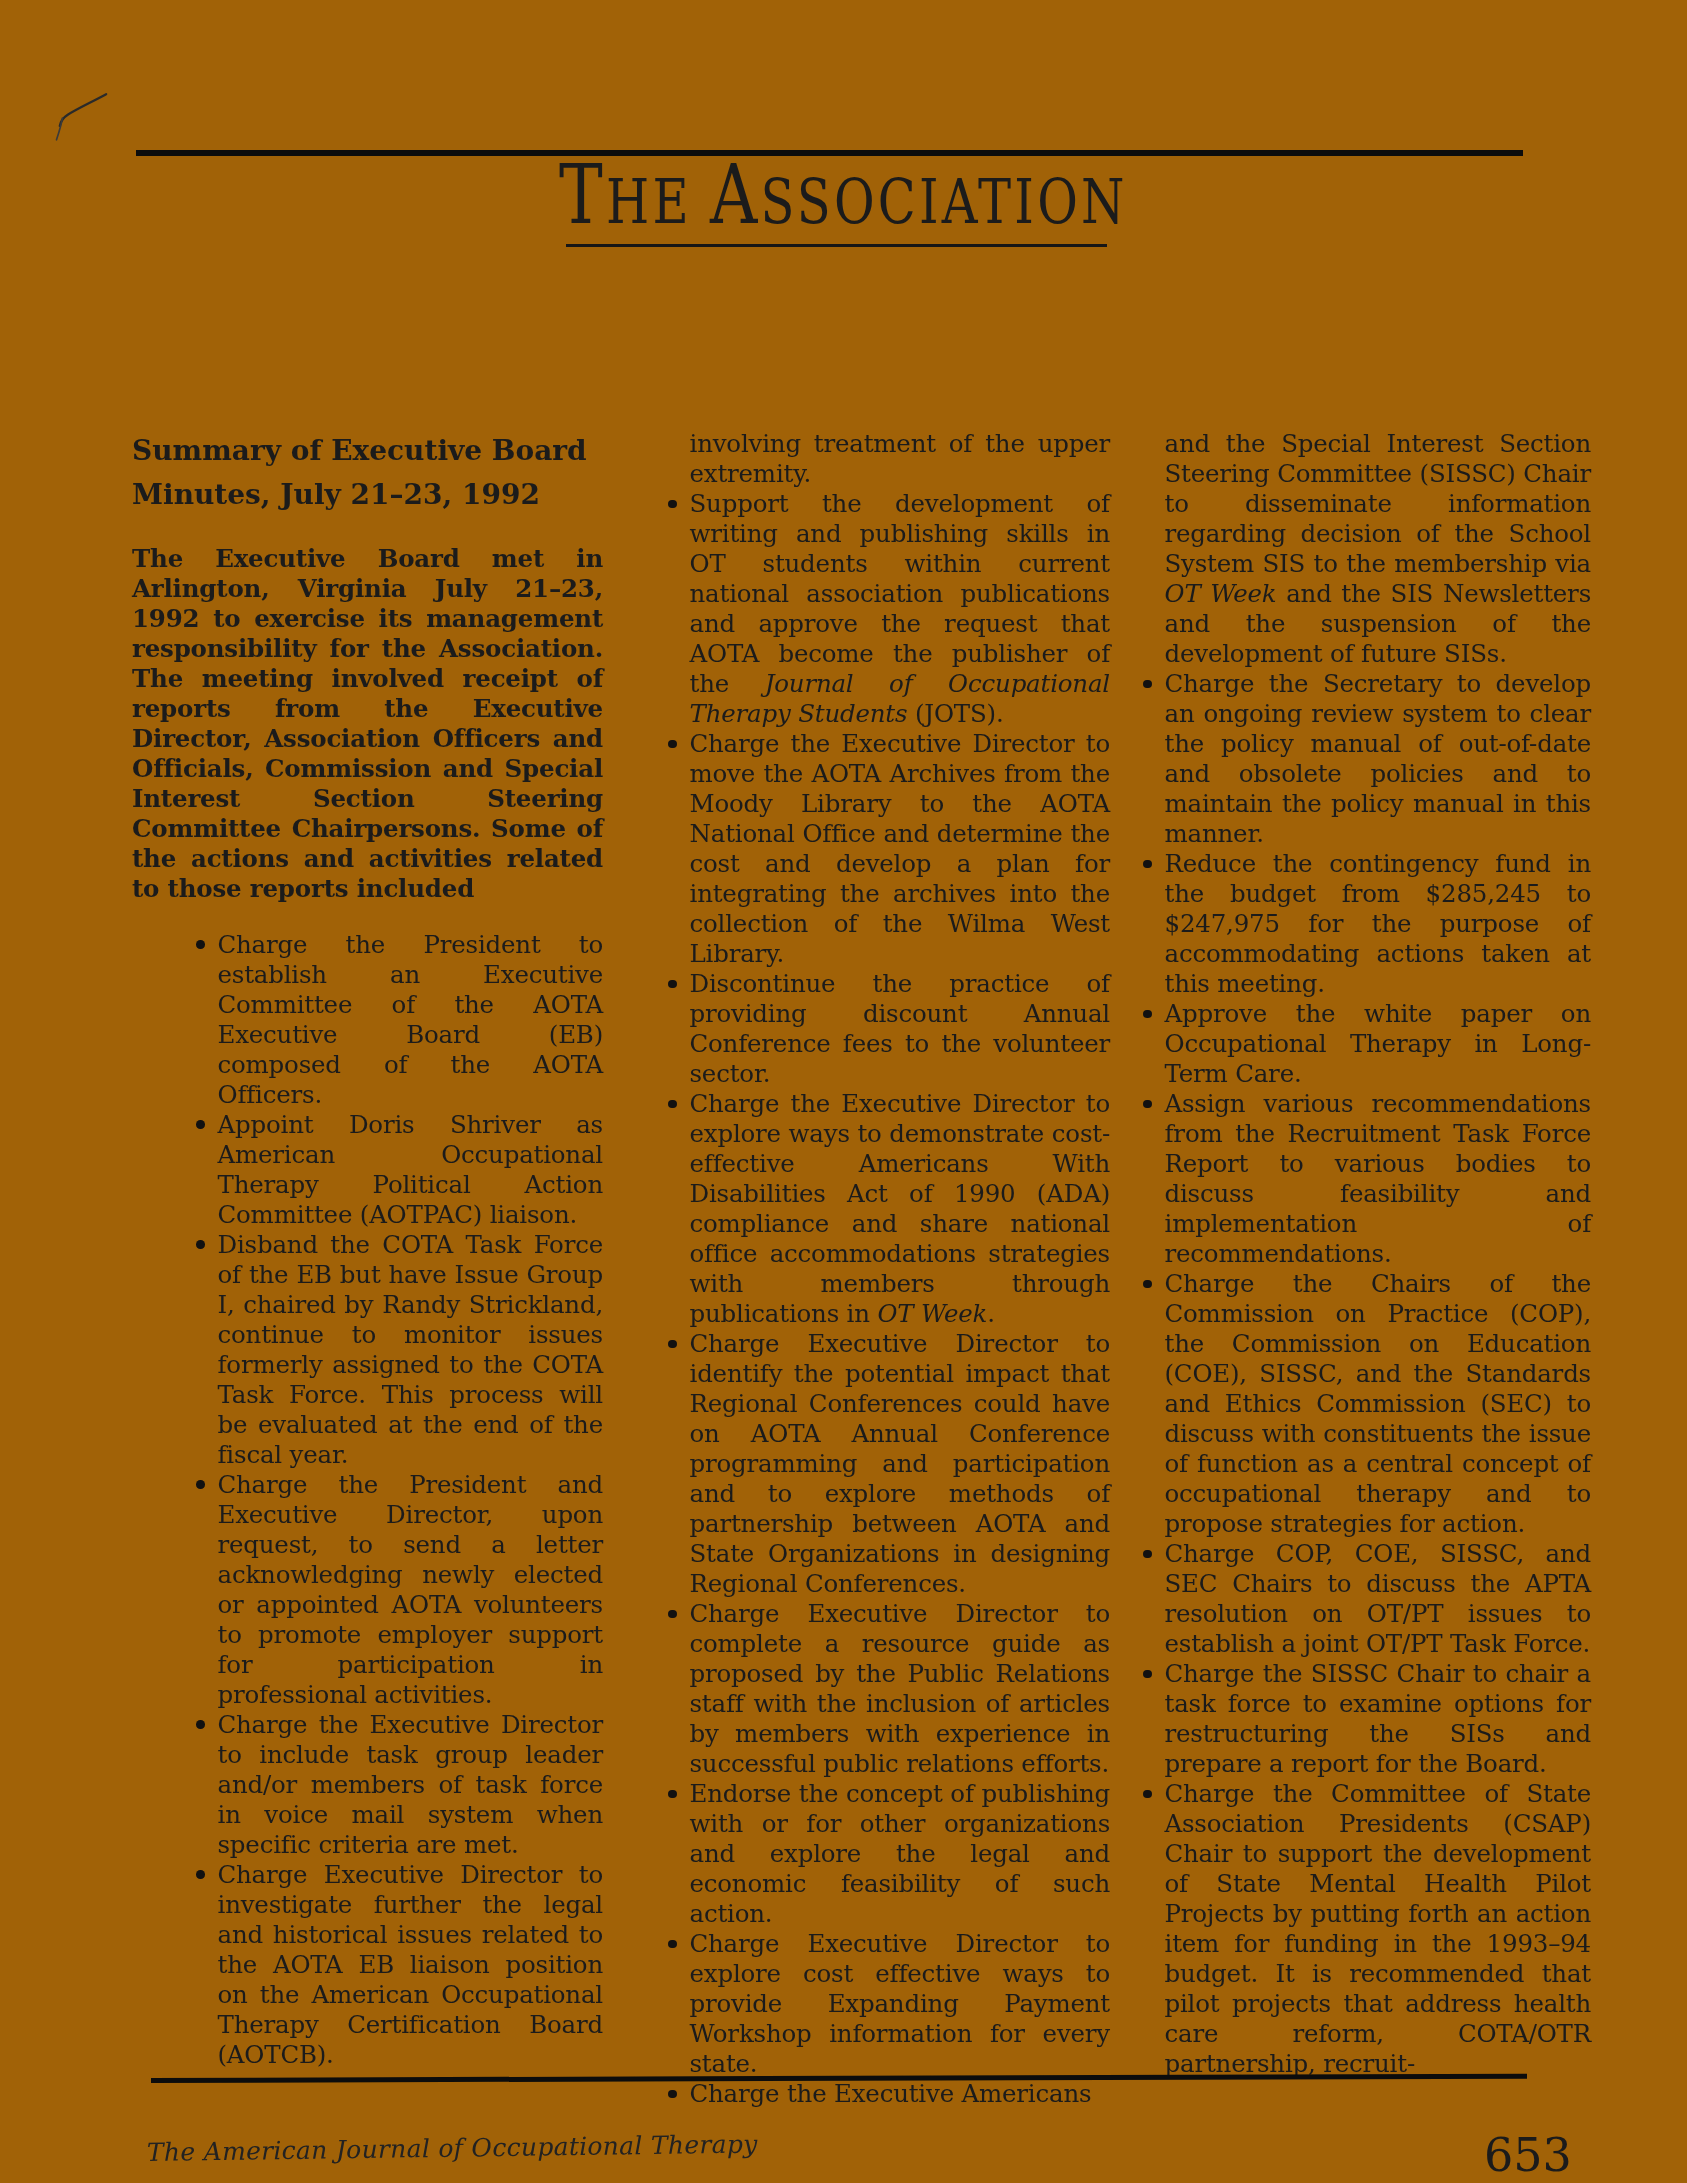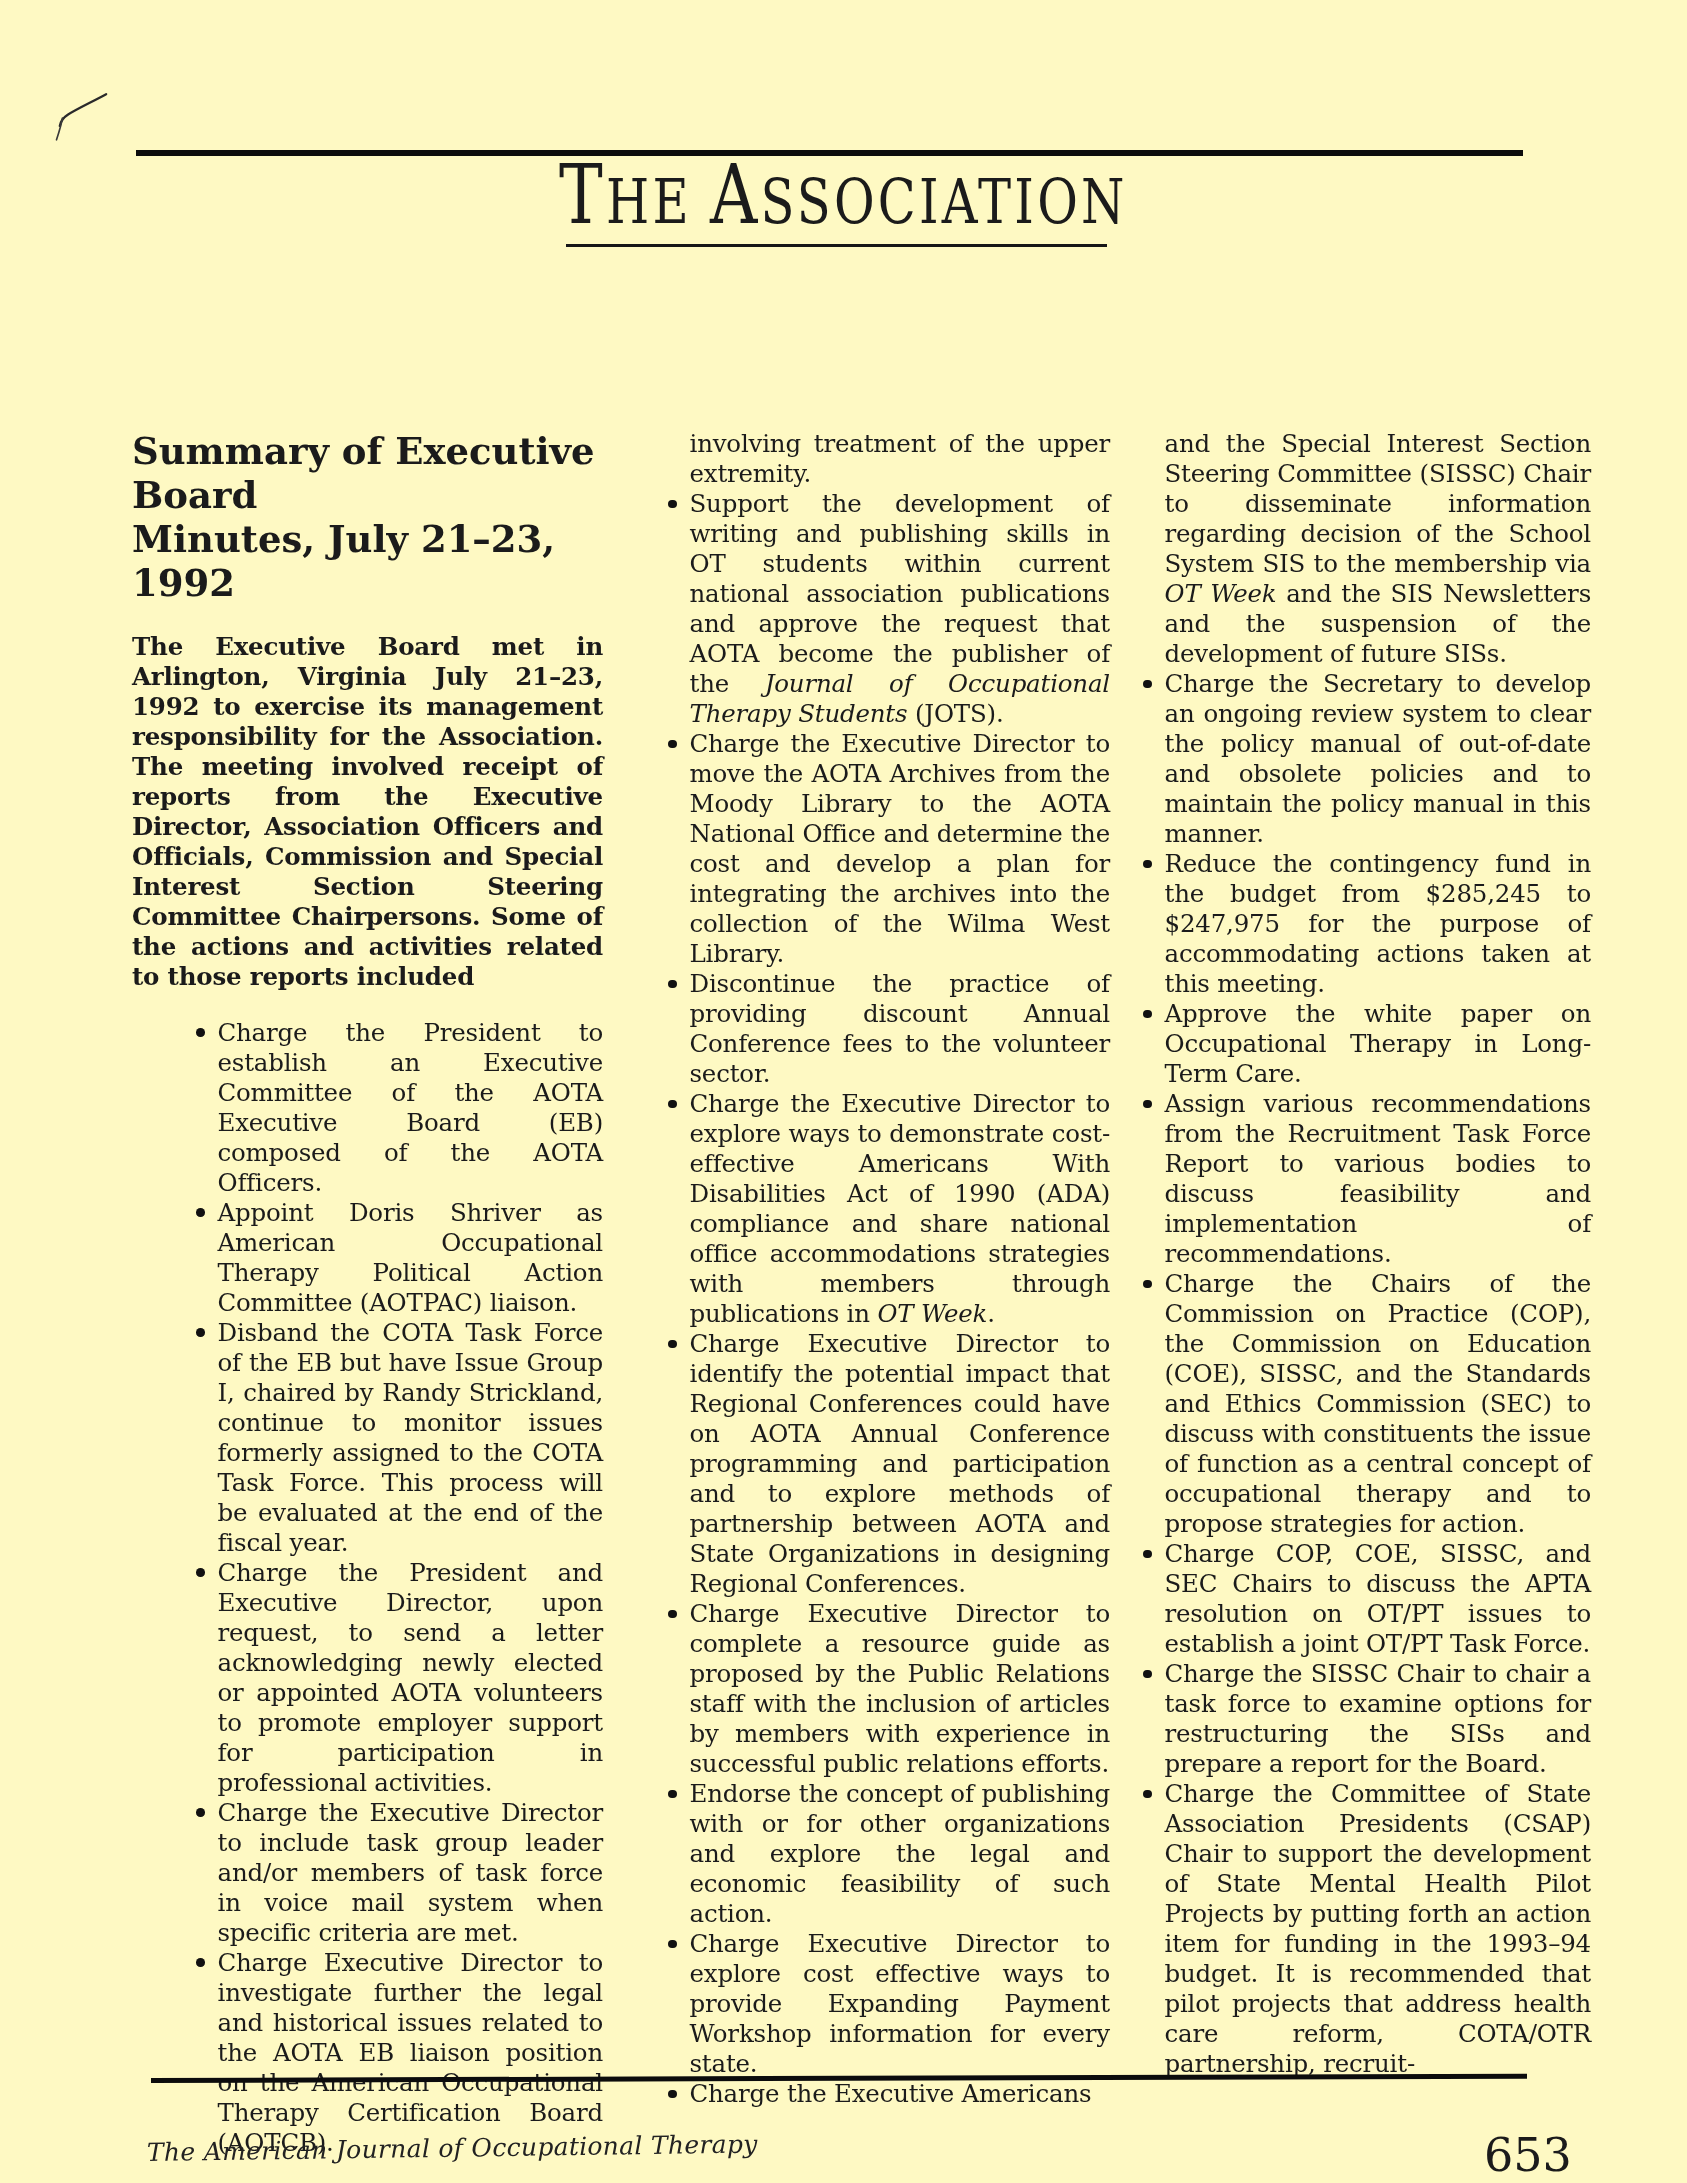--- a/index.html
+++ b/index.html
@@ -1,18 +1,18 @@
 <!DOCTYPE html>
 <html lang="en" style="font-size:10.6px"><head>
 <meta charset="utf-8">
 <style>
   html,body{margin:0;padding:0;}
   body{width:1687px;height:2183px;background:#e9e9e7;}
   .page{
-    position:relative;width:1687px;height:2183px;background:#fef9c3;
+    position:relative;width:1687px;height:2183px;background:#a16207;
     font-family:"DejaVu Serif", serif;color:#1b1b1b;overflow:hidden;
   }
   
   .pen-mark{position:absolute;left:36px;top:73px;width:86px;height:86px;}
 
   
   .top-rule{position:absolute;left:136px;top:150px;width:1387px;height:6px;background:#0c0c0c;}
   .title-underline{position:absolute;left:566px;top:244px;width:541px;height:3.3px;background:#161616;}
   .footer-rule{position:absolute;left:151px;top:2078px;width:1376px;height:5.3px;background:#0c0c0c;transform:rotate(-0.18deg);transform-origin:left center;}
 
@@ -23,21 +23,21 @@
   .m-word + .m-word{margin-left:22.5px;}
   .m-initial{font-size:82px;line-height:1;}
   .m-rest{font-size:62px;line-height:1;}
 
   
   .col{position:absolute;top:429px;font-size:24.5px;line-height:30px;text-align:justify;letter-spacing:-0.2px;hyphens:auto;-webkit-hyphens:auto;}
   .col1{left:132px;width:471px;}
   .col2{left:667px;width:443px;}
   .col3{left:1142px;width:449px;}
 
-  .article-heading{font-size:37px;line-height:44px;font-weight:bold;text-align:left;margin:0 0 26.5px 0;letter-spacing:0;}
+  .article-heading{font-size:28px;line-height:44px;font-weight:bold;text-align:left;margin:0 0 26.5px 0;letter-spacing:0;}
   .intro{margin:0;}
   .item{position:relative;padding-left:22.5px;}
   .item.plain{padding-left:0;font-weight:bold;}
   .col1 .item.bullet{margin-left:63px;}
   .item.gap-top{margin-top:26px;}
   .bullet-marker{position:absolute;left:1.3px;top:10.6px;width:8.6px;height:8.6px;border-radius:50%;background:#111;}
 
   
   .journal-name{position:absolute;left:147px;top:2138px;font-size:25px;font-style:italic;color:#222;transform:rotate(-0.8deg);transform-origin:left center;letter-spacing:0.3px;}
   .page-number{position:absolute;left:1484px;top:2132px;font-size:46px;line-height:1;}

